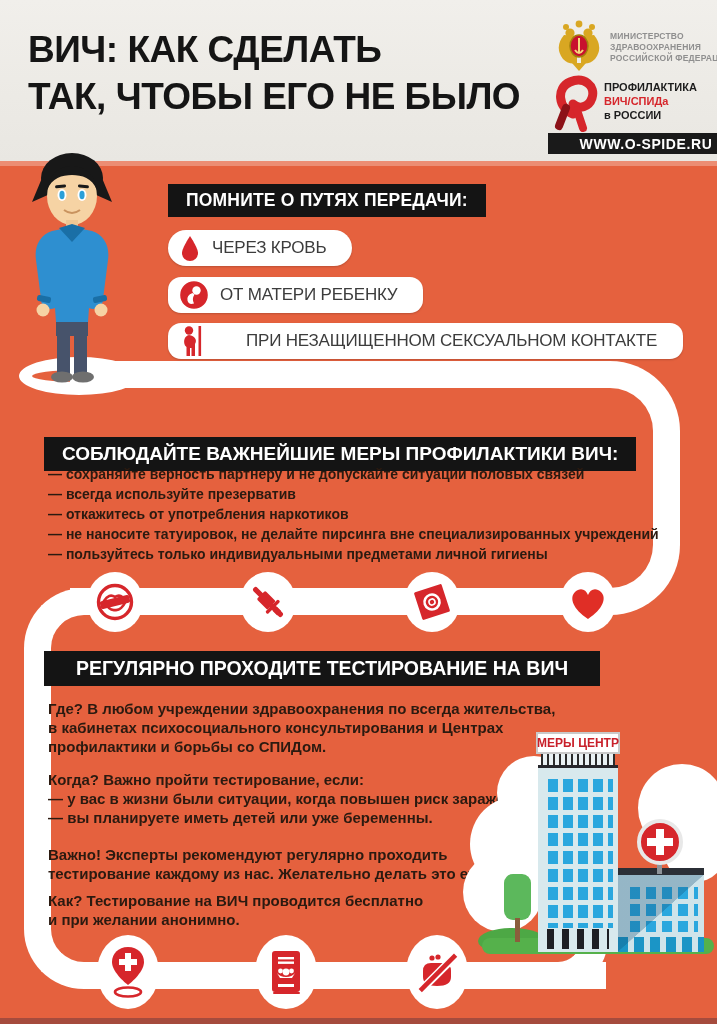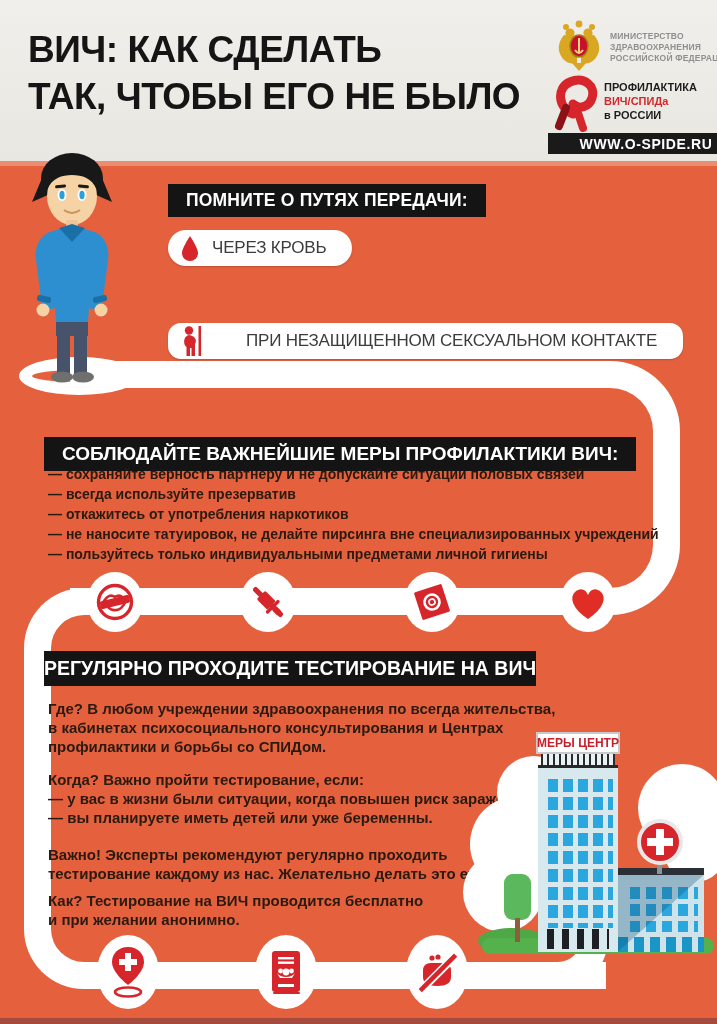--- a/index.html
+++ b/index.html
@@ -42,21 +42,21 @@
     border-radius:0;white-space:nowrap;z-index:2;}
   .white-pill{position:absolute;background:#FFF;border-radius:13px;height:36px;
     display:flex;align-items:center;gap:12px;padding:0 26px 0 12px;white-space:nowrap;
     box-shadow:0 1px 2px rgba(0,0,0,0.18);z-index:2;}
   .white-pill .lbl{font-size:17px;color:#3C3C3C;letter-spacing:-0.2px;}
   #pill-h1{left:168px;top:184px;height:33px;line-height:33px;font-size:17.5px;padding:0 18px;letter-spacing:0.2px;}
   #pill-t1{left:168px;top:230px;border-radius:18px;}
   #pill-t2{left:168px;top:277px;}
   #pill-t3{left:168px;top:323px;gap:42px;}
   #pill-h2{left:44px;top:421px;height:34px;line-height:34px;font-size:19px;padding:0 18px;margin-top:16px;}
-  #pill-h3{left:44px;top:651px;height:35px;line-height:35px;font-size:19.5px;padding:0 0;}
+  #pill-h3{left:44px;top:651px;height:35px;line-height:35px;font-size:19.5px;padding:0 32px;}
   
   .bullets{position:absolute;left:48px;top:464px;z-index:2;}
   .bullets div{font-size:14px;line-height:20px;font-weight:bold;color:#2B1A10;white-space:nowrap;}
   .para{position:absolute;left:48px;z-index:2;}
   .para div{font-size:15px;line-height:19px;font-weight:bold;color:#2B1A10;white-space:nowrap;}
   #para-where{top:699px;}
   #para-when{top:770px;}
   #para-important{top:845px;}
   #para-how{top:891px;}
   
@@ -189,20 +189,31 @@
 
   <div id="pill-t1" class="white-pill">
     <span>
       <svg width="20" height="26" viewBox="0 0 20 26">
           <path d="M10 1 C10 1 2 13 2 18 a8 8 0 0 0 16 0 C18 13 10 1 10 1 Z" fill="#D6262B"></path>
         </svg>
     </span>
     <span class="lbl">ЧЕРЕЗ КРОВЬ</span>
   </div>
 
+  <div id="pill-t2" class="white-pill">
+    <span>
+      <svg width="28" height="28" viewBox="0 0 28 28">
+        <circle cx="14" cy="14" r="13" fill="#D6262B"></circle>
+        <circle cx="16.5" cy="9.5" r="4.2" fill="#FFF"></circle>
+        <path d="M12.5 12 Q6.5 14 7.5 19.5 Q8.5 24 14 22.5 Q11.5 18 14.5 13.5 Z" fill="#FFF"></path>
+        <circle cx="14" cy="14" r="13" fill="none" stroke="#D6262B" stroke-width="1.6"></circle>
+      </svg>
+    </span>
+    <span class="lbl">ОТ МАТЕРИ РЕБЕНКУ</span>
+  </div>
 
   <div id="pill-t3" class="white-pill">
     <span>
       <svg width="24" height="32" viewBox="0 0 24 32">
         <rect x="18.5" y="1" width="2.6" height="30" fill="#D6262B"></rect>
         <circle cx="9" cy="5.5" r="4.2" fill="#D6262B"></circle>
         <path d="M9 10 C4.5 11 3 16 5 20.5 L6.5 22 L6.5 31 L10 31 L10 23 L11.5 23 L11.5 31 L15 31 L15 19 C17.5 15 15 11 9 10 Z" fill="#D6262B"></path>
       </svg>
     </span>
     <span class="lbl">ПРИ НЕЗАЩИЩЕННОМ СЕКСУАЛЬНОМ КОНТАКТЕ</span>

